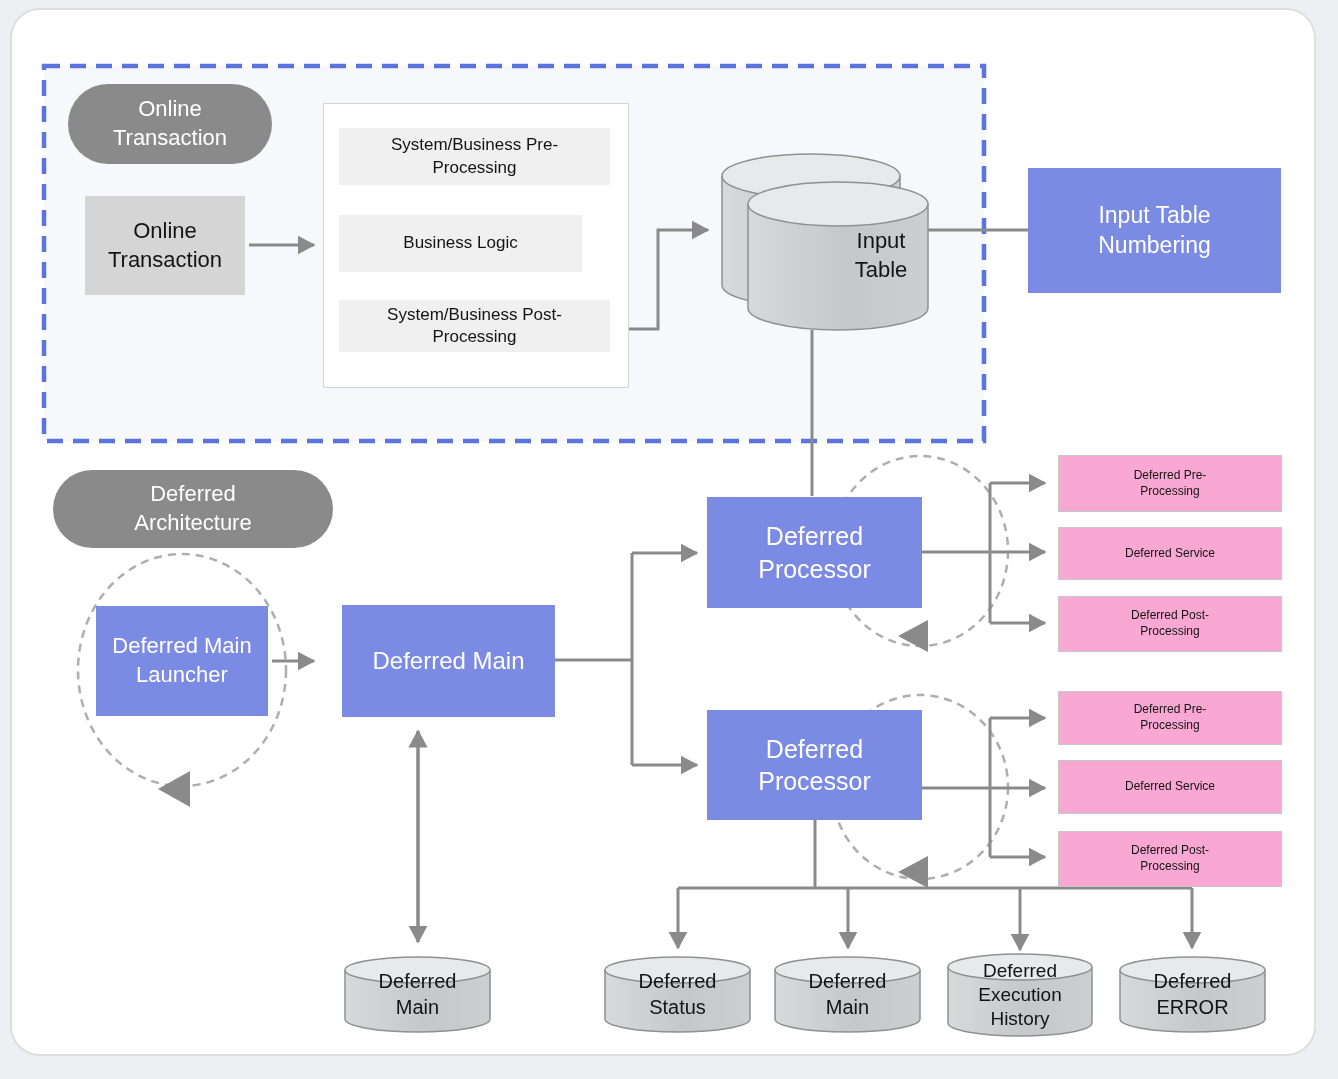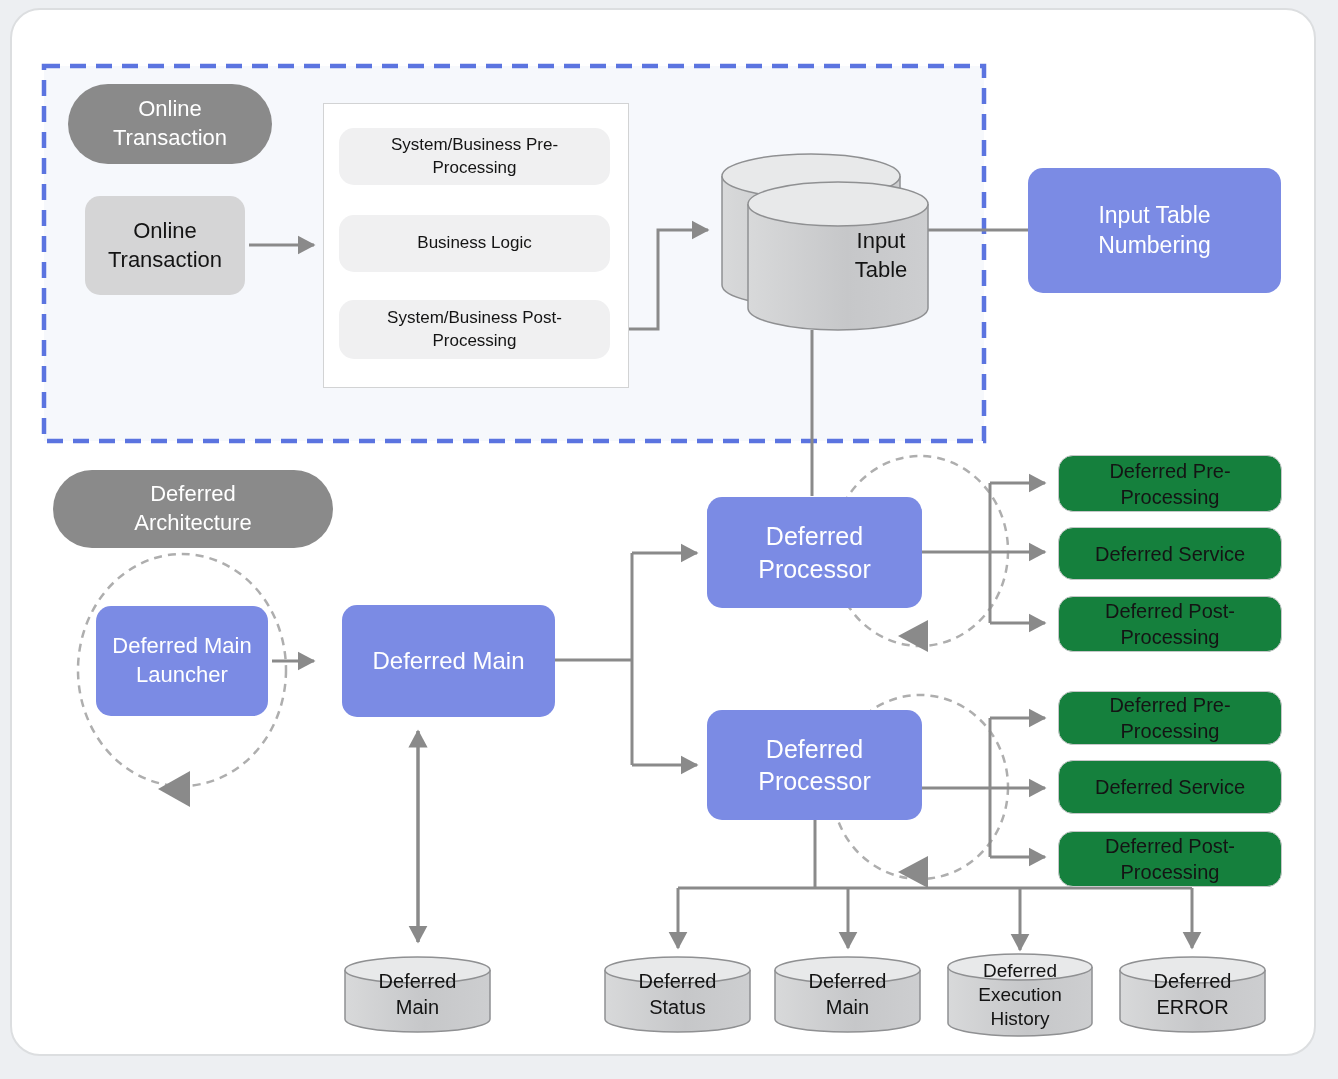--- a/index.html
+++ b/index.html
@@ -2,27 +2,27 @@
 <html><head>
 <meta charset="utf-8">
 <style>
   html,body{margin:0;padding:0;background:#edeff2;}
   .stage{position:relative;width:1338px;height:1079px;overflow:hidden;
          font-family:"Liberation Sans",sans-serif;text-decoration:underline;}
   .abs{position:absolute;box-sizing:border-box;}
   .card{left:10px;top:8px;width:1306px;height:1048px;background:#ffffff;
         border:2px solid #dcdee0;border-radius:30px;}
   .lbl{display:flex;align-items:center;justify-content:center;text-align:center;
-       white-space:pre-line;line-height:1.3;border-radius:15px;}
+       white-space:pre-line;line-height:1.3;}
   .pill{background:#8a8a8a;color:#ffffff;border-radius:42px;font-size:22px;}
   .srcbox{background:#d5d5d6;color:#141414;font-size:22px;}
   .container{background:#ffffff;border:1.5px solid #d2d3d4;}
   .procstep{background:#f0f0f1;color:#141414;font-size:17px;}
   .bluebox{background:#7b8be4;color:#ffffff;}
-  .step{background:#15803d;border:1.5px solid #c6c7c8;color:#141414;font-size:20px;}
+  .step{background:#f9a8d4;border:1.5px solid #c6c7c8;color:#141414;font-size:12px;}
   .cyl-lbl{color:#141414;font-size:20px;}
   svg{position:absolute;left:0;top:0;}
 </style>
 </head>
 <body>
 
 <div class="stage">
 
   <div class="abs card"></div>
 
@@ -108,22 +108,22 @@
   <div class="abs lbl pill" style="left:68px;top:84px;width:204px;height:80px;">Online
 Transaction</div>
 
   <div class="abs lbl srcbox" style="left:85px;top:196px;width:160px;height:99px;">Online
 Transaction</div>
 
   <div class="abs container" style="left:323px;top:103px;width:306px;height:285px;"></div>
 
   <div class="abs lbl procstep" style="left:339px;top:128px;width:271px;height:57px;">System/Business Pre-
 Processing</div>
-  <div class="abs lbl procstep" style="left:339px;top:215px;width:271px;height:57px;">Business Logic</div>
-  <div class="abs lbl procstep" style="left:339px;top:300px;width:271px;height:59px;">System/Business Post-
+  <div class="abs lbl procstep" style="left:339px;top:215px;width:243px;height:57px;">Business Logic</div>
+  <div class="abs lbl procstep" style="left:339px;top:300px;width:271px;height:52px;">System/Business Post-
 Processing</div>
 
   <div class="abs lbl cyl-lbl" style="left:748px;top:218px;width:180px;height:75px;font-size:22px;margin-left:43px;">Input
 Table</div>
 
   <div class="abs lbl bluebox" style="left:1028px;top:168px;width:253px;height:125px;font-size:23px;">Input Table
 Numbering</div>
 
   <div class="abs lbl pill" style="left:53px;top:470px;width:280px;height:78px;">Deferred
 Architecture</div>

